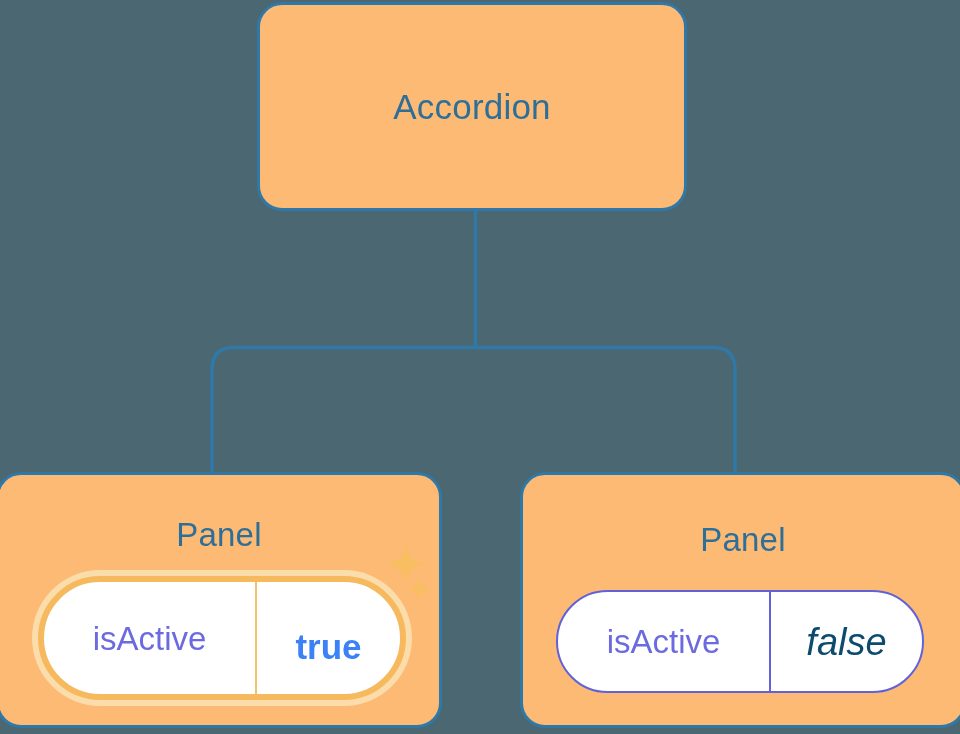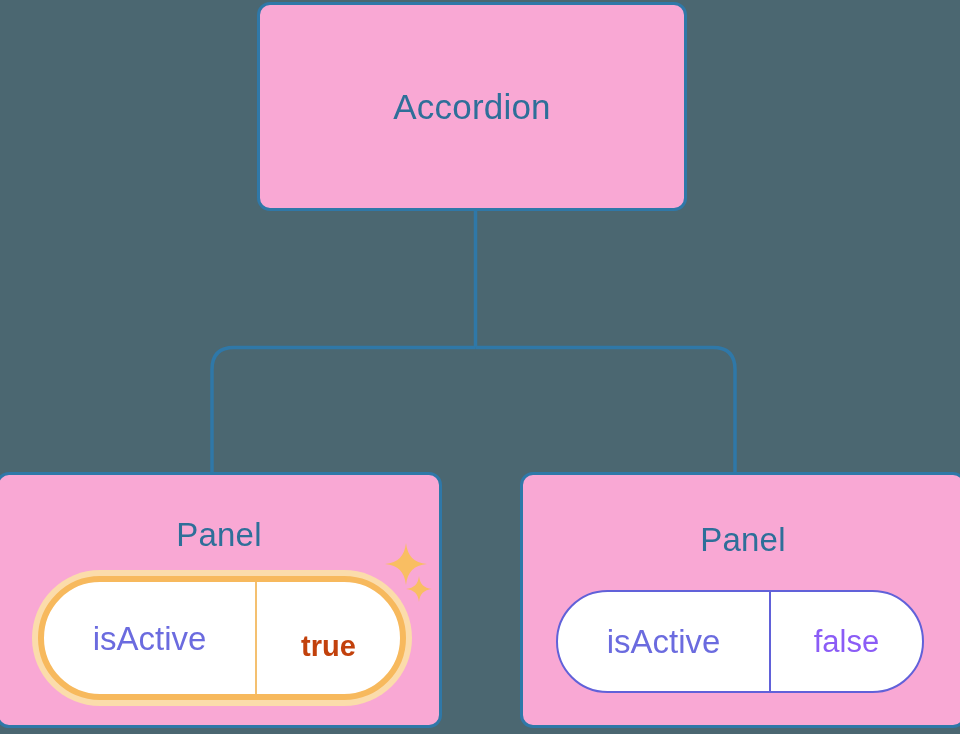--- a/index.html
+++ b/index.html
@@ -26,23 +26,23 @@
     left: 0;
     top: 0;
     width: 960px;
     height: 734px;
     pointer-events: none;
   }
 
   
   .node {
     position: absolute;
-    background: #f9a8d4;
+    background: #fdba74;
     border: 3px solid #2f78a8;
-    border-radius: 13px;
+    border-radius: 25px;
     box-sizing: border-box;
     display: flex;
     flex-direction: column;
     align-items: center;
   }
 
   .node-title {
     color: #2e6f99;
     font-size: 35px;
     font-weight: 400;
@@ -101,38 +101,39 @@
   
   .prop-pill.plain {
     border: 2px solid #6161d9;
   }
   .prop-pill.plain .prop-key {
     color: #6b6bdf;
     font-size: 33px;
     border-right: 2px solid #6161d9;
   }
   .prop-pill.plain .prop-val {
-    color: #8b5cf6;
-    font-size: 31px;
+    color: #0c4a6e;
+    font-size: 38px;
     font-weight: 400;
+    font-style: italic;
   }
 
   
   .prop-pill.highlight {
     border: 6px solid #f7b95d;
     box-shadow: 0 0 0 6px #fbdcab;
   }
   .prop-pill.highlight .prop-key {
     color: #6b6bdf;
     font-size: 33px;
     border-right: 2px solid #f4c070;
   }
   .prop-pill.highlight .prop-val {
-    color: #c2410c;
-    font-size: 29px;
+    color: #3b82f6;
+    font-size: 35px;
     font-weight: 700;
     margin-top: 17px;
   }
 
   
   #pill-left {
     left: 38px;
     top: 576px;
     width: 368px;
     height: 124px;

